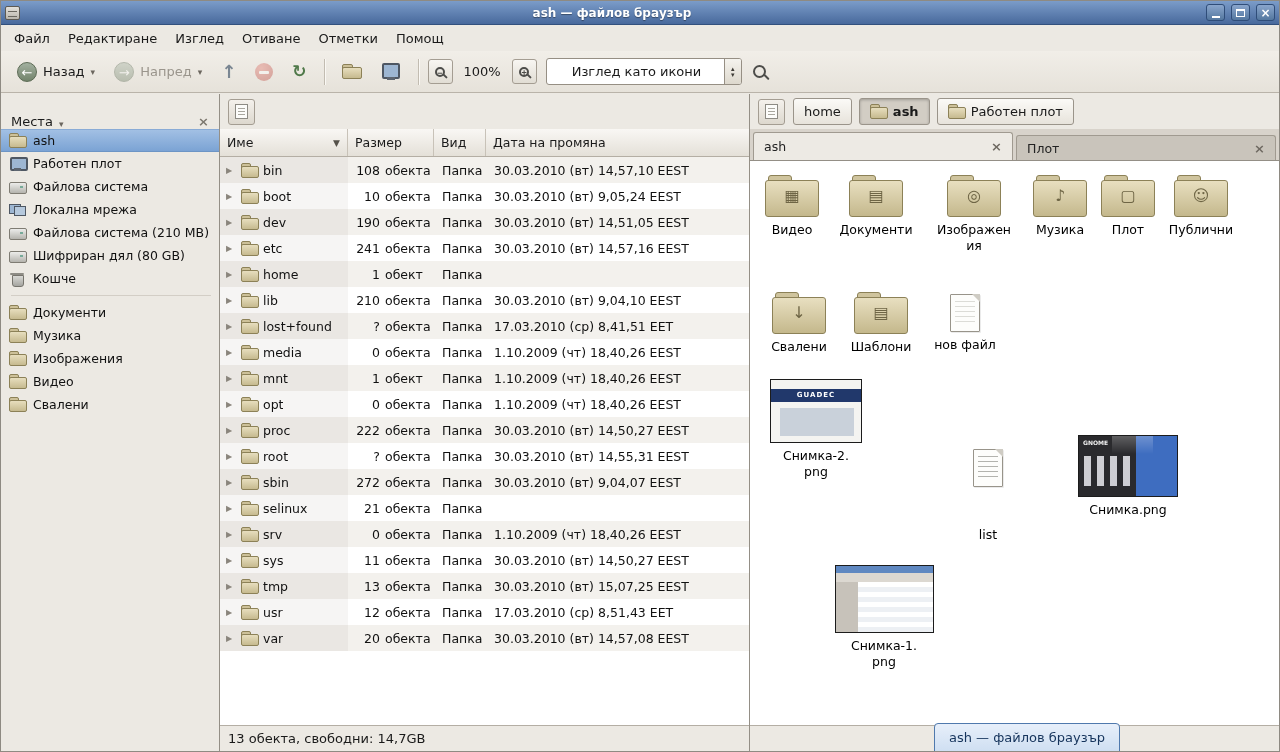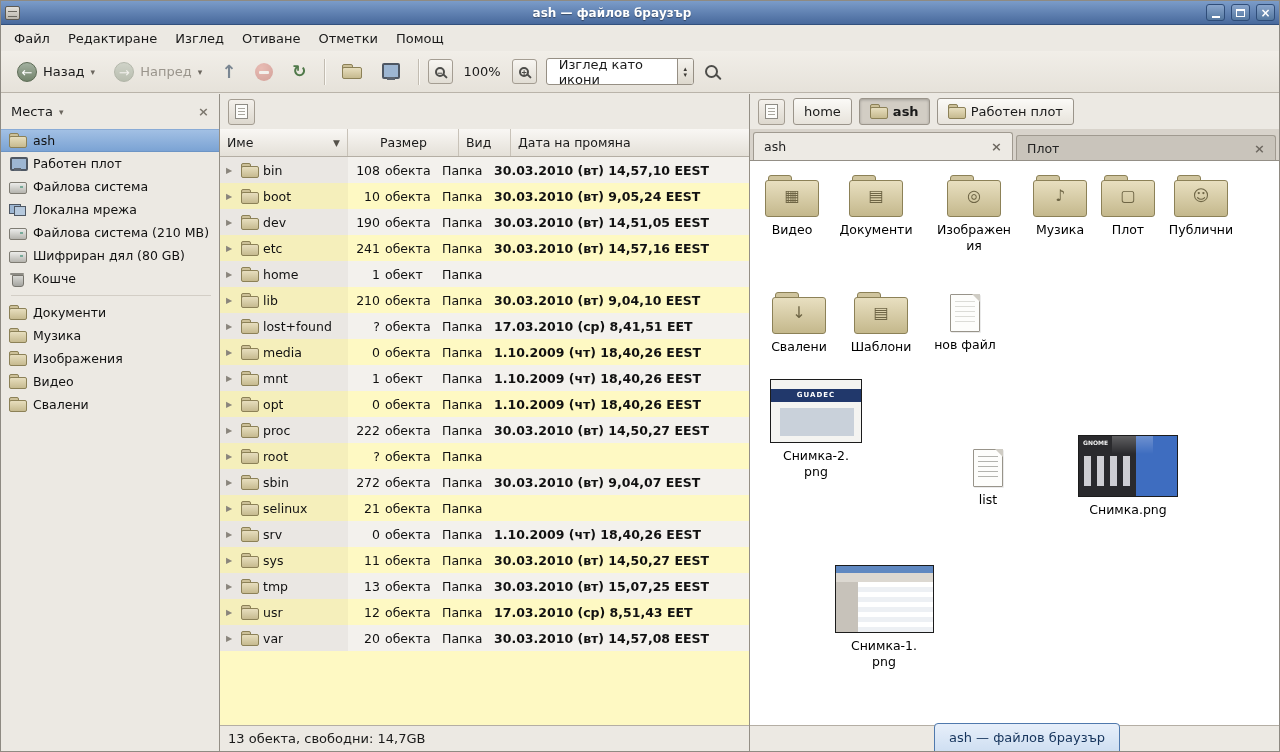--- a/index.html
+++ b/index.html
@@ -45,29 +45,29 @@
   .monitor::before { content:""; position:absolute; left:1px; top:0; right:1px; height:12px; border:2px solid #4e5763; background:#9db6d2; border-radius:2px; }
   .monitor::after { content:""; position:absolute; left:6px; right:6px; bottom:0; height:3px; background:#5d6570; }
   .zbtn { width:25px; height:25px; border:1px solid #a49d92; border-radius:3px;
     background:linear-gradient(#f8f6f2,#e1ddd4); display:flex; align-items:center; justify-content:center; }
   .lens { width:10px; height:10px; border:2px solid #4d4d4a; border-radius:50%; position:relative; }
   .lens::after { content:""; position:absolute; width:6px; height:2px; background:#4d4d4a; right:-5px; bottom:-2px; transform:rotate(45deg); border-radius:1px; }
   .lens i { position:absolute; inset:0; font-style:normal; font-size:9px; line-height:9px; text-align:center; color:#4d4d4a; font-weight:bold; }
   .lens.big { width:13px; height:13px; }
   .lens.big::after { width:7px; right:-6px; bottom:-2px; }
   .zoomlabel { font-size:13px; padding:0 8px; color:#1a1a1a; }
-  .viewsel { display:flex; align-items:center; height:27px; width:148px; background:#fff; border:1px solid #968f84; border-radius:3px;
-    padding-left:12px; font-size:13px; color:#1a1a1a; margin-left:6px; overflow:hidden; }
+  .viewsel { display:flex; align-items:center; height:27px; width:196px; background:#fff; border:1px solid #968f84; border-radius:3px;
+    padding-left:25px; font-size:13px; color:#1a1a1a; margin-left:6px; overflow:hidden;text-align:right; }
   .spin { margin-left:auto; width:17px; height:100%; border-left:1px solid #968f84; display:flex; flex-direction:column;
     align-items:center; justify-content:center; font-size:7px; line-height:6px; color:#3c3a35; background:linear-gradient(#f5f3ee,#ddd8cd); }
 
   
   .content { position:absolute; top:93px; bottom:0; left:0; right:0; display:flex; }
   .sidebar { width:219px; border-right:1px solid #948f86; display:flex; flex-direction:column; background:#ece9e3; }
-  .sidebar-header { height:35px; display:flex; align-items:center; padding:0 10px; gap:6px; font-size:13px; color:#1a1a1a; }
+  .sidebar-header { height:35px; display:flex; align-items:flex-end; padding:0 10px; gap:6px; font-size:13px; color:#1a1a1a; }
   .sb-dd { font-size:9px; color:#6b665e; }
   .sb-close { margin-left:auto; color:#7d786f; font-size:13px; font-weight:bold; }
   .places { flex:1; overflow:hidden; }
   .place { height:23px; display:flex; align-items:center; gap:7px; padding:0 6px 0 8px; font-size:12.5px; color:#111; }
   .place.selected { background:linear-gradient(#a2c0e4,#7ba3d4); border-top:1px solid #89abd6; border-bottom:1px solid #6d95c5; }
   .place.separator { height:11px; }
   .place.separator::after { content:""; flex:1; border-top:1px solid #d3cec6; margin:0 2px; }
 
   
   .icon16 { width:17px; height:15px; position:relative; flex-shrink:0; display:inline-block; }
@@ -82,40 +82,40 @@
   .icon16.trash::before { content:""; position:absolute; left:1px; top:2px; width:14px; height:2px; background:#8e8c85; border-radius:1px; }
   .icon16.trash::after { content:""; position:absolute; left:3px; top:4px; width:10px; height:10px; background:linear-gradient(#d9d9d5,#a5a5a0); border:1px solid #76746d; border-radius:0 0 3px 3px; }
 
   
   .pane-left { width:530px; border-right:1px solid #948f86; display:flex; flex-direction:column; background:#ece9e3; }
   .pane-strip { height:35px; display:flex; align-items:center; padding:0 8px; gap:8px; }
   .notebtn { width:27px; height:26px; border:1px solid #a49d92; border-radius:3px;
     background:linear-gradient(#f4f1ec,#ddd8ce); display:flex; align-items:center; justify-content:center; }
   .noteic { width:13px; height:15px; background:#fcfcfa; border:1px solid #8d8b84; position:relative; }
   .noteic::before { content:""; position:absolute; left:2px; right:2px; top:3px; height:1px; background:#a9a79f; box-shadow:0 3px 0 #a9a79f, 0 6px 0 #a9a79f; }
-  .listview { flex:1; display:flex; flex-direction:column; background:#fef9c3; overflow:hidden; }
+  .listview { flex:1; display:flex; flex-direction:column; background:#ffffff; overflow:hidden; }
   .lv-header { height:28px; display:flex; background:linear-gradient(#f9f7f4,#e4e0d8); border-bottom:1px solid #b4aea4; flex-shrink:0; }
   .hcell { display:flex; align-items:center; padding:0 7px; font-size:12.5px; color:#1a1a1a; border-right:1px solid #c8c2b8; }
   .hc-name { width:128px; justify-content:space-between; }
-  .hc-size { width:86px;margin-left:25px; }
+  .hc-size { width:86px; }
   .hc-type { width:52px; }
   .hc-date { flex:1; border-right:none; }
   .sort-arrow { font-size:9px; color:#55514a; }
   .lv-rows { flex:1; overflow:hidden; }
   .lv-row { height:26px; display:flex; align-items:center; font-size:12.5px; color:#111; }
   .lv-row:nth-child(odd) { background:#f3f1ed; }
   .cell { display:flex; align-items:center; height:100%; }
   .c-name { width:128px; padding:0 4px 0 6px; gap:5px; background:rgba(95,85,60,.06); }
   .expander { font-size:8px; color:#8a857c; width:10px; }
   .fname { overflow:hidden; white-space:nowrap; }
   .c-size { width:86px; padding-left:6px; }
   .c-size .num { display:inline-block; width:26px; text-align:right; }
   .c-size .unit { margin-left:5px; }
   .c-type { width:52px; padding-left:8px; }
-  .c-date { flex:1; padding-left:8px; white-space:nowrap;font-weight:bold; }
+  .c-date { flex:1; padding-left:8px; white-space:nowrap; }
   .statusbar { height:26px; margin-top:auto; background:#ece9e3; border-top:1px solid #b4aea4; display:flex; align-items:center;
     padding:0 8px; font-size:13px; color:#1a1a1a; flex-shrink:0; }
 
   
   .pane-right { flex:1; display:flex; flex-direction:column; background:#ece9e3; }
   .pathbar { display:flex; align-items:center; gap:7px; }
   .pbtn { display:flex; align-items:center; gap:6px; height:27px; padding:0 10px; border:1px solid #9a948a; border-radius:3px;
     background:linear-gradient(#fbfaf7,#e7e3db); font-family:inherit; font-size:13px; color:#1a1a1a; }
   .pbtn .icon16 { display:none; }
   .pbtn .icon16.folder { display:inline-block; }
@@ -514,20 +514,21 @@
               <div class="cell c-name">
                 <span class="expander">▶</span>
                 <span class="icon16 folder"></span>
                 <span class="fname">root</span>
               </div>
               <div class="cell c-size">
                 <span class="num">?</span>
                 <span class="unit">обекта</span>
               </div>
               <div class="cell c-type">Папка</div>
+              <div class="cell c-date">30.03.2010 (вт) 14,55,31 EEST</div>
             </div>
 
             <div class="lv-row">
               <div class="cell c-name">
                 <span class="expander">▶</span>
                 <span class="icon16 folder"></span>
                 <span class="fname">sbin</span>
               </div>
               <div class="cell c-size">
                 <span class="num">272</span>
@@ -741,21 +742,21 @@
 
           <div class="ivitem" style="left: 21px; top: 218px;">
             <div class="ivicon thumb-web">
 
               <span class="thumbtext">GUADEC</span>
             </div>
             <div class="ivlabel">Снимка-2.
 png</div>
           </div>
 
-          <div class="ivitem" style="left: 193px; top: 288px;">
+          <div class="ivitem" style="left: 193px; top: 288px; gap: 35px;">
             <div class="ivicon file-text">
               
               
             </div>
             <div class="ivlabel">list</div>
           </div>
 
           <div class="ivitem" style="left: 333px; top: 274px;">
             <div class="ivicon thumb-store">
 

